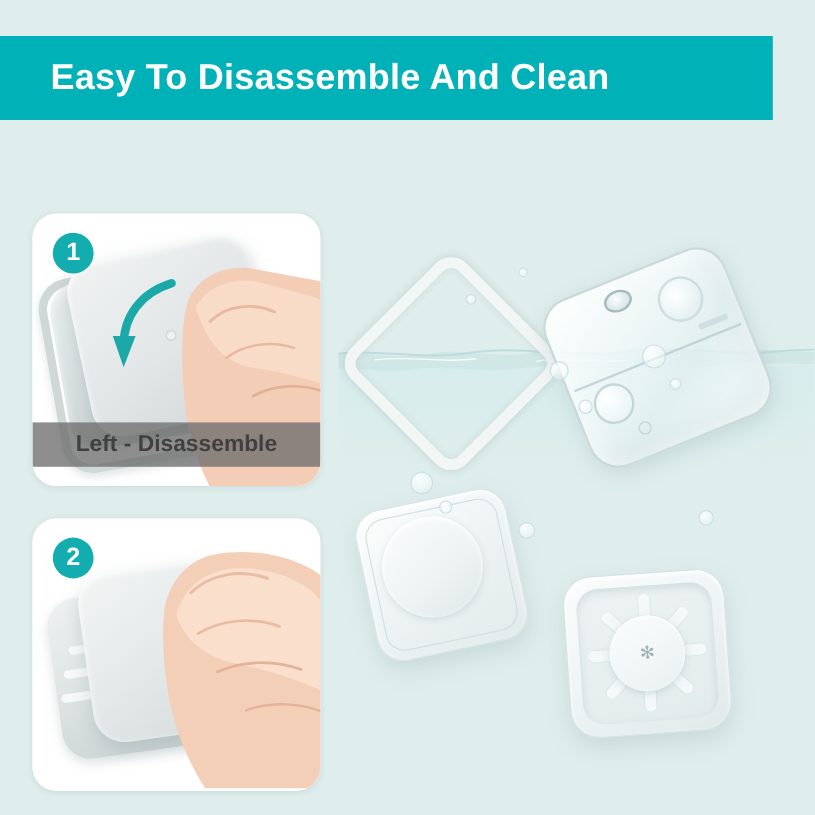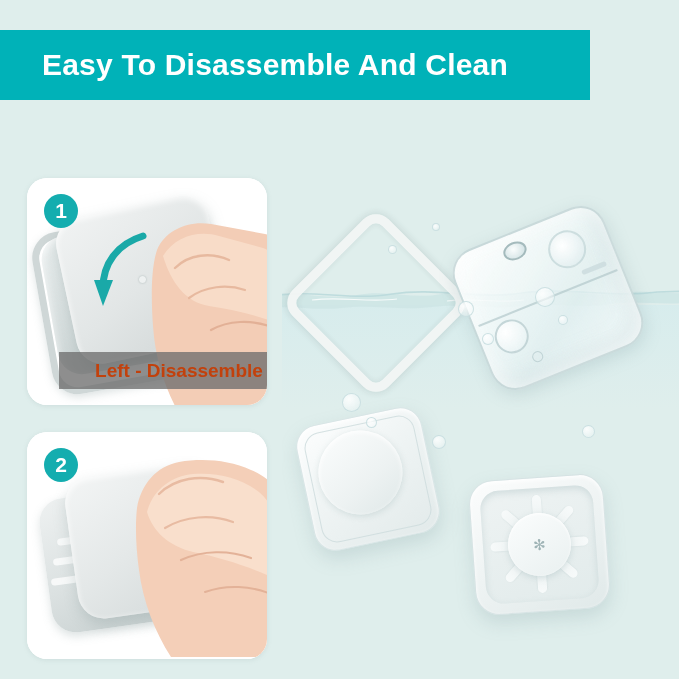--- a/index.html
+++ b/index.html
@@ -19,21 +19,21 @@
     height: 679px;
     background: #dfeeec;
     overflow: hidden;
   }
 
   
   #banner {
     position: absolute;
     left: 0;
     top: 30px;
-    width: 590px;
+    width: 644px;
     height: 70px;
     background: #00b2b8;
     display: flex;
     align-items: center;
   }
   #banner-title {
     color: #ffffff;
     font-size: 30px;
     font-weight: bold;
     letter-spacing: 0.2px;
@@ -314,28 +314,27 @@
     z-index: 20;
   }
 
   .caption {
     position: absolute;
     left: 0;
     bottom: 16px;
     width: 100%;
     height: 37px;
     background: rgba(110,110,110,0.78);
-    color: #c2410c;
+    color: #404040;
     font-size: 19px;
     font-weight: bold;
     line-height: 37px;
     text-align: center;
     z-index: 18;
     white-space: nowrap;
-    margin-left: 32px;
   }
 
   
   .c1-tub {
     position: absolute;
     left: 22px;
     top: 48px;
     width: 150px;
     height: 140px;
     border-radius: 24px;

